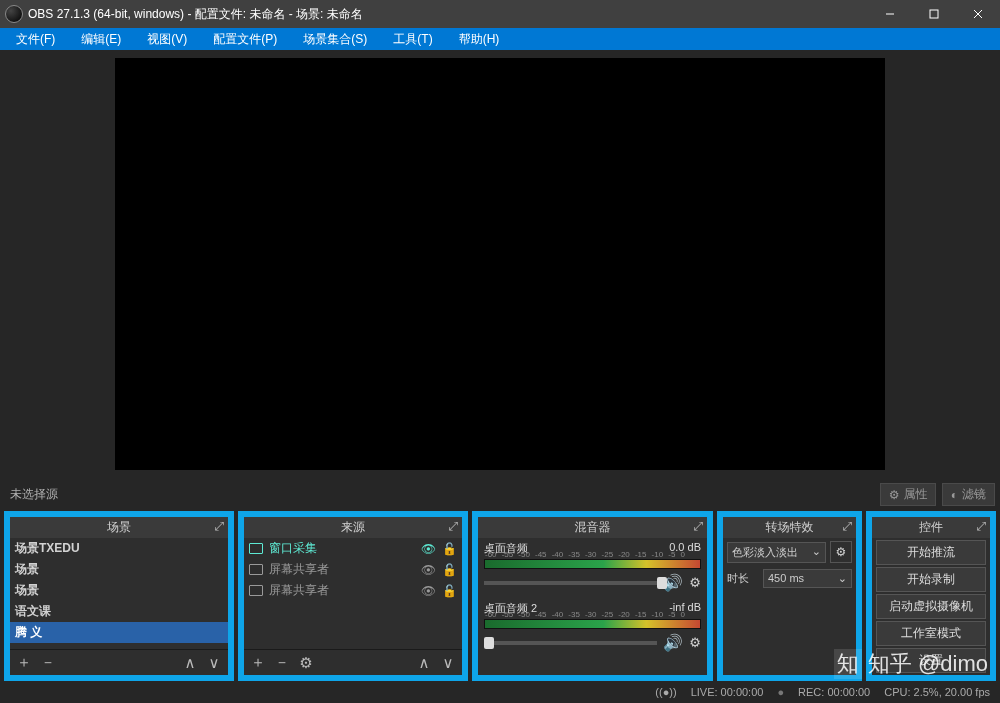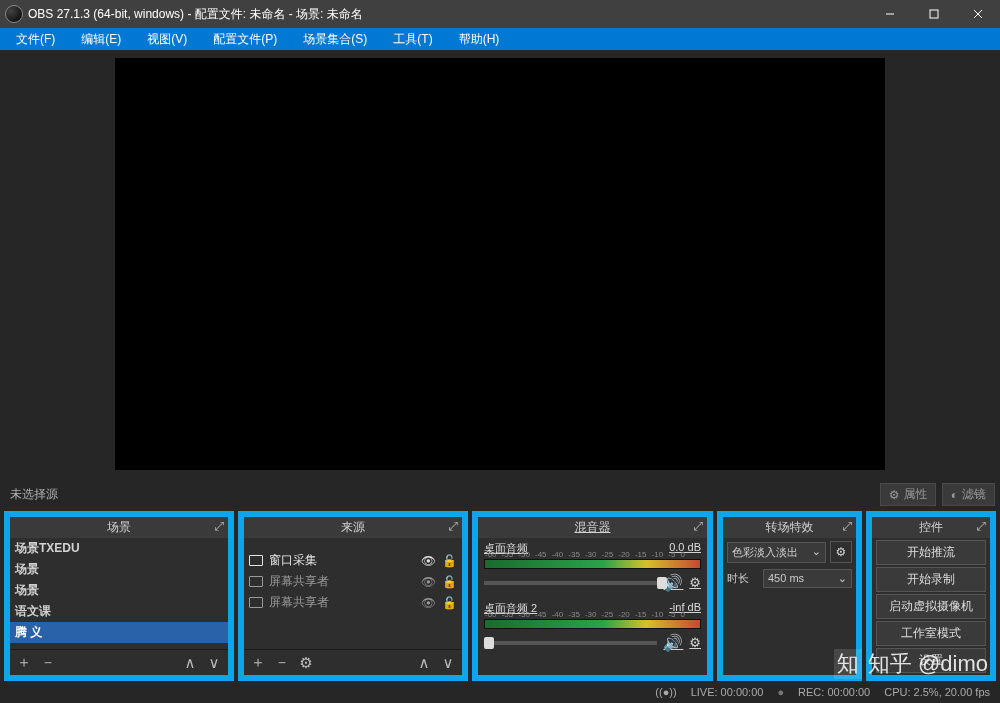--- a/index.html
+++ b/index.html
@@ -29,26 +29,26 @@
 .dock-body { flex:1; overflow:hidden; position:relative;}
 .dock-toolbar { display:flex; align-items:center; gap:8px; padding:3px 6px; border-top:1px solid #1a1a1a; color:#bbb;}
 .tb-icon { width:16px; text-align:center; font-size:15px; cursor:pointer;}
 
 .scenes { width:230px;}
 .scene-item { padding:2px 5px;font-weight:bold; }
 .scene-item.sel { background:#2962a8; color:#fff;}
 
 .sources { width:230px;}
 .source-item { display:flex; align-items:center; padding:2px 5px; gap:6px; color:#9a9a9a;}
-.source-item.active { color:#e5e5e5;margin-top:12px;}
+.source-item.active { color:#5eead4;}
 .source-ic { width:14px; height:11px; border:1px solid currentColor; border-radius:1px;}
 .source-spacer{flex:1;}
 .eye,.lock{font-size:12px;}
 
-.mixer { flex:1; min-width:230px;text-decoration:underline;}
+.mixer { flex:1; min-width:230px;}
 .mix-ch { padding:3px 6px 6px 6px; }
 .mix-head { display:flex; justify-content:space-between; font-size:11px; color:#ddd; margin-bottom:3px;}
 .meter { height:10px; background:linear-gradient(to right,#1a6b2d 0%,#2aa34a 55%,#d4c22a 75%,#c64832 100%); border:1px solid #111; position:relative;}
 .meter .ticks{position:absolute; left:0; right:15px; top:-10px; font-size:8px; color:#888; display:flex; justify-content:space-between;}
 .mixslider { display:flex; align-items:center; gap:6px; margin-top:4px;}
 .slider-track{flex:1; height:4px; background:#555; position:relative;}
 .slider-thumb{position:absolute; top:-4px; width:10px; height:12px; background:#ddd; border-radius:2px;}
 .spk{font-size:16px;}
 .gear{font-size:13px;}
 

